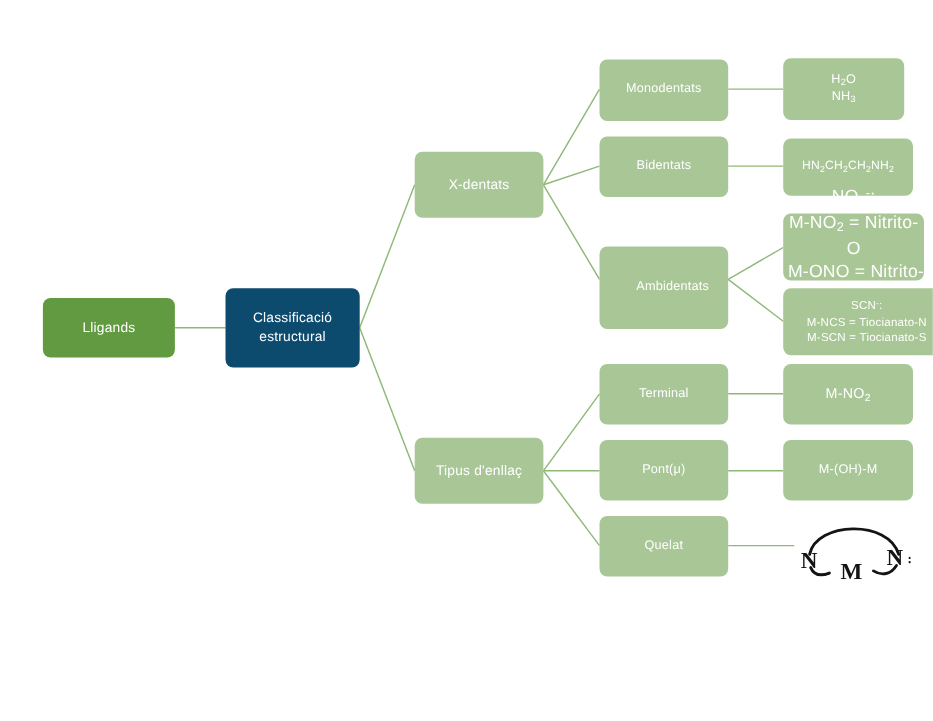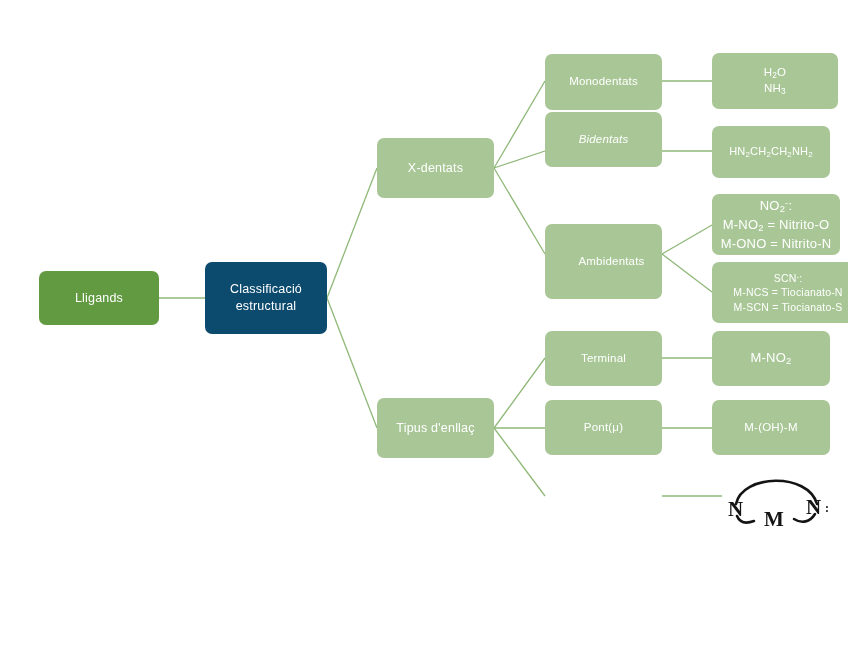--- a/index.html
+++ b/index.html
@@ -103,52 +103,55 @@
   </div>
 
   <div class="node lvl2" style="left:377px; top:138px; width:117px; height:60px; font-size:12.5px;">
     <span class="lbl">X-dentats</span>
   </div>
 
   <div class="node lvl3" style="left:545px; top:54px; width:117px; height:56px; font-size:11.5px;">
     <span class="lbl">Monodentats</span>
   </div>
 
-  <div class="node lvl3" style="left:545px; top:112px; width:117px; height:55px; font-size:11.5px;font-style:italic;">
+  <div class="node lvl3" style="left:545px; top:124px; width:117px; height:55px; font-size:11.5px;">
     <span class="lbl">Bidentats</span>
   </div>
 
   <div class="node lvl3" style="left:545px; top:224px; width:117px; height:75px; font-size:11.5px;padding-left:16px;">
     <span class="lbl">Ambidentats</span>
   </div>
 
-  <div class="node lvl3" style="left:712px; top:53px; width:126px; height:56px; font-size:11.5px;">
+  <div class="node lvl3" style="left:712px; top:53px; width:110px; height:56px; font-size:11.5px;">
     <span class="lbl"><span style="display: block;"><span>H</span><span class="sub">2</span><span>O</span></span><span style="display: block;"><span>NH</span><span class="sub">3</span></span></span>
   </div>
 
   <div class="node lvl3" style="left:712px; top:126px; width:118px; height:52px; font-size:11px;">
     <span class="lbl"><span style="display: block;"><span>HN</span><span class="sub">2</span><span>CH</span><span class="sub">2</span><span>CH</span><span class="sub">2</span><span>NH</span><span class="sub">2</span></span></span>
   </div>
 
-  <div class="node lvl3" style="left:712px; top:194px; width:128px; height:61px; font-size:13px;">
+  <div class="node lvl3" style="left:712px; top:194px; width:128px; height:61px; font-size:16px;">
     <span class="lbl"><span style="display: block;"><span>NO</span><span class="sub">2</span><span class="sup">-</span><span>:</span></span><span style="display: block;"><span>M-NO</span><span class="sub">2</span><span> = Nitrito-O</span></span><span style="display: block; text-align: right;"><span>M-ONO = Nitrito-N</span></span></span>
   </div>
 
   <div class="node lvl3" style="left:712px; top:262px; width:152px; height:61px; font-size:10.5px;">
     <span class="lbl"><span style="display: block;"><span>SCN</span><span class="sup">-</span><span>:</span></span><span style="display: block;"><span>M-NCS = Tiocianato-N</span></span><span style="display: block;"><span>M-SCN = Tiocianato-S</span></span></span>
   </div>
 
   <div class="node lvl3" style="left:545px; top:331px; width:117px; height:55px; font-size:11.5px;">
     <span class="lbl">Terminal</span>
   </div>
 
   <div class="node lvl3" style="left:545px; top:400px; width:117px; height:55px; font-size:11.5px;">
     <span class="lbl">Pont(μ)</span>
   </div>
 
+  <div class="node lvl3" style="left:545px; top:469px; width:117px; height:55px; font-size:11.5px;">
+    <span class="lbl">Quelat</span>
+  </div>
 
   <div class="node lvl3" style="left:712px; top:331px; width:118px; height:55px; font-size:13px;">
     <span class="lbl"><span style="display: block;"><span>M-NO</span><span class="sub">2</span></span></span>
   </div>
 
   <div class="node lvl3" style="left:712px; top:400px; width:118px; height:55px; font-size:11.5px;">
     <span class="lbl"><span style="display: block;"><span>M-(OH)-M</span></span></span>
   </div>
 
   <div class="sketch" style="left:722px; top:460px; width:110px; height:72px;">

